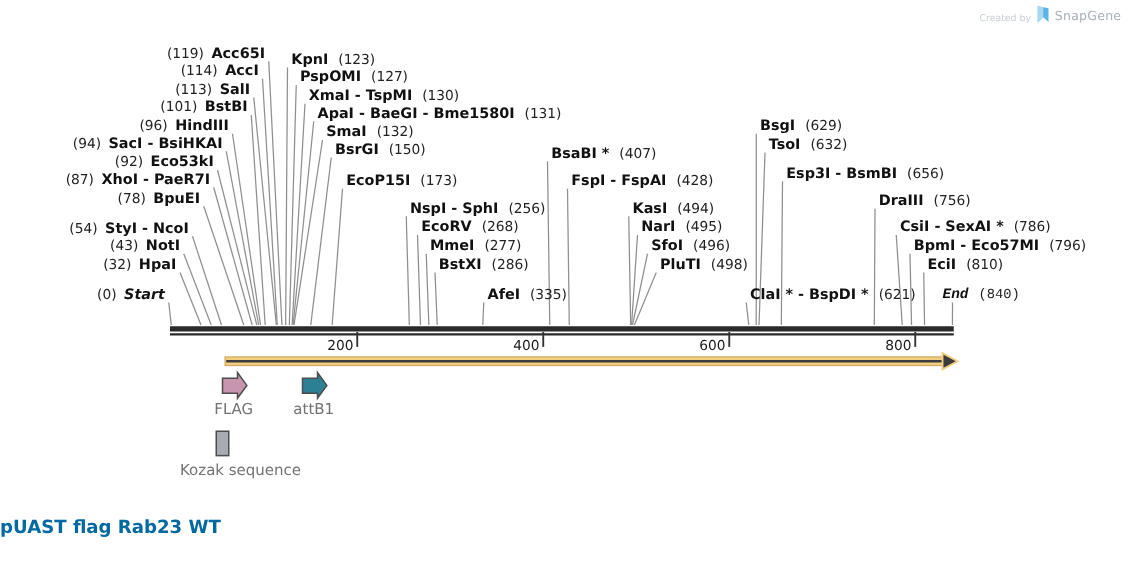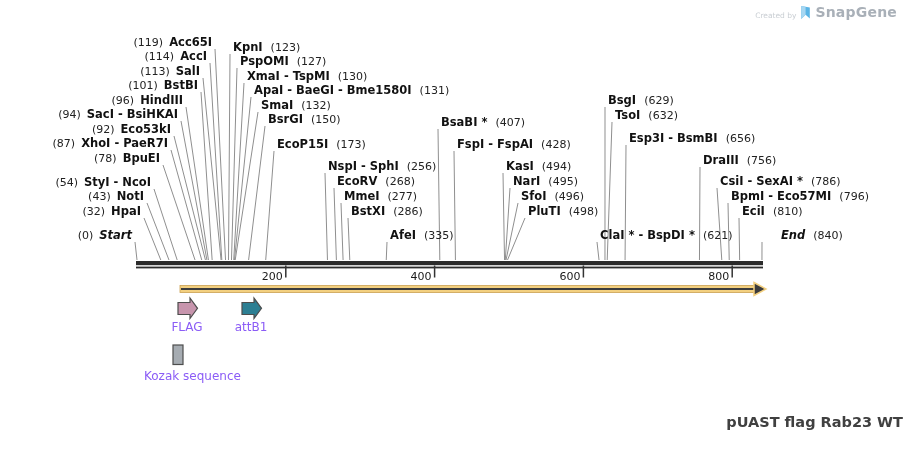--- a/index.html
+++ b/index.html
@@ -7,27 +7,27 @@
     position:relative;width:903px;height:458px;background:#ffffff;overflow:hidden;
     font-family:"DejaVu Sans","Liberation Sans",sans-serif;color:#1a1a1a;
   }
   #map-svg{position:absolute;left:0;top:0;}
   .enzyme{position:absolute;white-space:nowrap;line-height:13px;font-size:11.5px;}
   .enzyme .name{font-weight:bold;color:#111;margin-top:46px;}
   .enzyme .num{font-weight:normal;font-size:11px;color:#222;}
   .enzyme.right .num{margin-left:8px;}
   .enzyme.left .name{margin-left:6px;}
   .enzyme.italic .name{font-style:italic;}
-  .feature-label{position:absolute;font-size:12px;color:#8b5cf6;white-space:nowrap;}
+  .feature-label{position:absolute;font-size:12px;color:#737373;white-space:nowrap;}
   .feature-label.center{transform:translateX(-50%);}
   #watermark{position:absolute;top:4px;right:6px;display:flex;align-items:flex-end;gap:4px;}
   #watermark .created{font-size:7.5px;color:#c9ced3;}
-  #watermark .brand{font-size:14px;color:#a9b0b8;letter-spacing:0.2px;font-weight:bold;}
-  #footer-title{position:absolute;left:0;right:0;top:414px;text-align:right;
-    font-size:14.5px;font-weight:bold;color:#404040;}
+  #watermark .brand{font-size:10px;color:#a9b0b8;letter-spacing:0.2px;}
+  #footer-title{position:absolute;left:0;right:0;top:414px;text-align:left;
+    font-size:14.5px;font-weight:bold;color:#0369a1;}
   #footer-subtitle{position:absolute;left:0;right:0;top:433px;text-align:center;
     font-size:11.5px;color:#222;}
 </style>
 </head>
 <body>
 
 <div id="canvas">
 
   <svg id="map-svg" width="903" height="458">
       <g stroke="#8f8f8f" stroke-width="1">
@@ -135,21 +135,21 @@
       <div class="enzyme right" style="left: 521px; top: 190px;"><span class="name">SfoI</span><span class="num">(496)</span></div>
       <div class="enzyme right" style="left: 528px; top: 205px;"><span class="name">PluTI</span><span class="num">(498)</span></div>
       <div class="enzyme right" style="left: 608px; top: 94px;"><span class="name">BsgI</span><span class="num">(629)</span></div>
       <div class="enzyme right" style="left: 615px; top: 109px;"><span class="name">TsoI</span><span class="num">(632)</span></div>
       <div class="enzyme right" style="left: 629px; top: 132px;"><span class="name">Esp3I - BsmBI</span><span class="num">(656)</span></div>
       <div class="enzyme right" style="left: 703px; top: 154px;"><span class="name">DraIII</span><span class="num">(756)</span></div>
       <div class="enzyme right" style="left: 720px; top: 175px;"><span class="name">CsiI - SexAI *</span><span class="num">(786)</span></div>
       <div class="enzyme right" style="left: 731px; top: 190px;"><span class="name">BpmI - Eco57MI</span><span class="num">(796)</span></div>
       <div class="enzyme right" style="left: 742px; top: 205px;"><span class="name">EciI</span><span class="num">(810)</span></div>
       <div class="enzyme right" style="left: 600px; top: 229px;"><span class="name">ClaI * - BspDI *</span><span class="num">(621)</span></div>
-      <div class="enzyme right italic" style="left: 781px; top: 229px;"><span class="name">End</span><span class="num">(840)</span></div>
+      <div class="enzyme right italic" style="left: 754px; top: 229px; font-family: Liberation Mono, monospace;"><span class="name">End</span><span class="num">(840)</span></div>
     </div>
   <div id="features-layer">
       <div class="feature-label center" style="left: 187px; top: 320px;">FLAG</div>
       <div class="feature-label center" style="left: 251px; top: 320px;">attB1</div>
       <div class="feature-label" style="left: 144px; top: 369px;">Kozak sequence</div>
     </div>
 
   <div id="watermark">
     <span class="created">Created by</span>
     <span style="display:inline-flex;">

